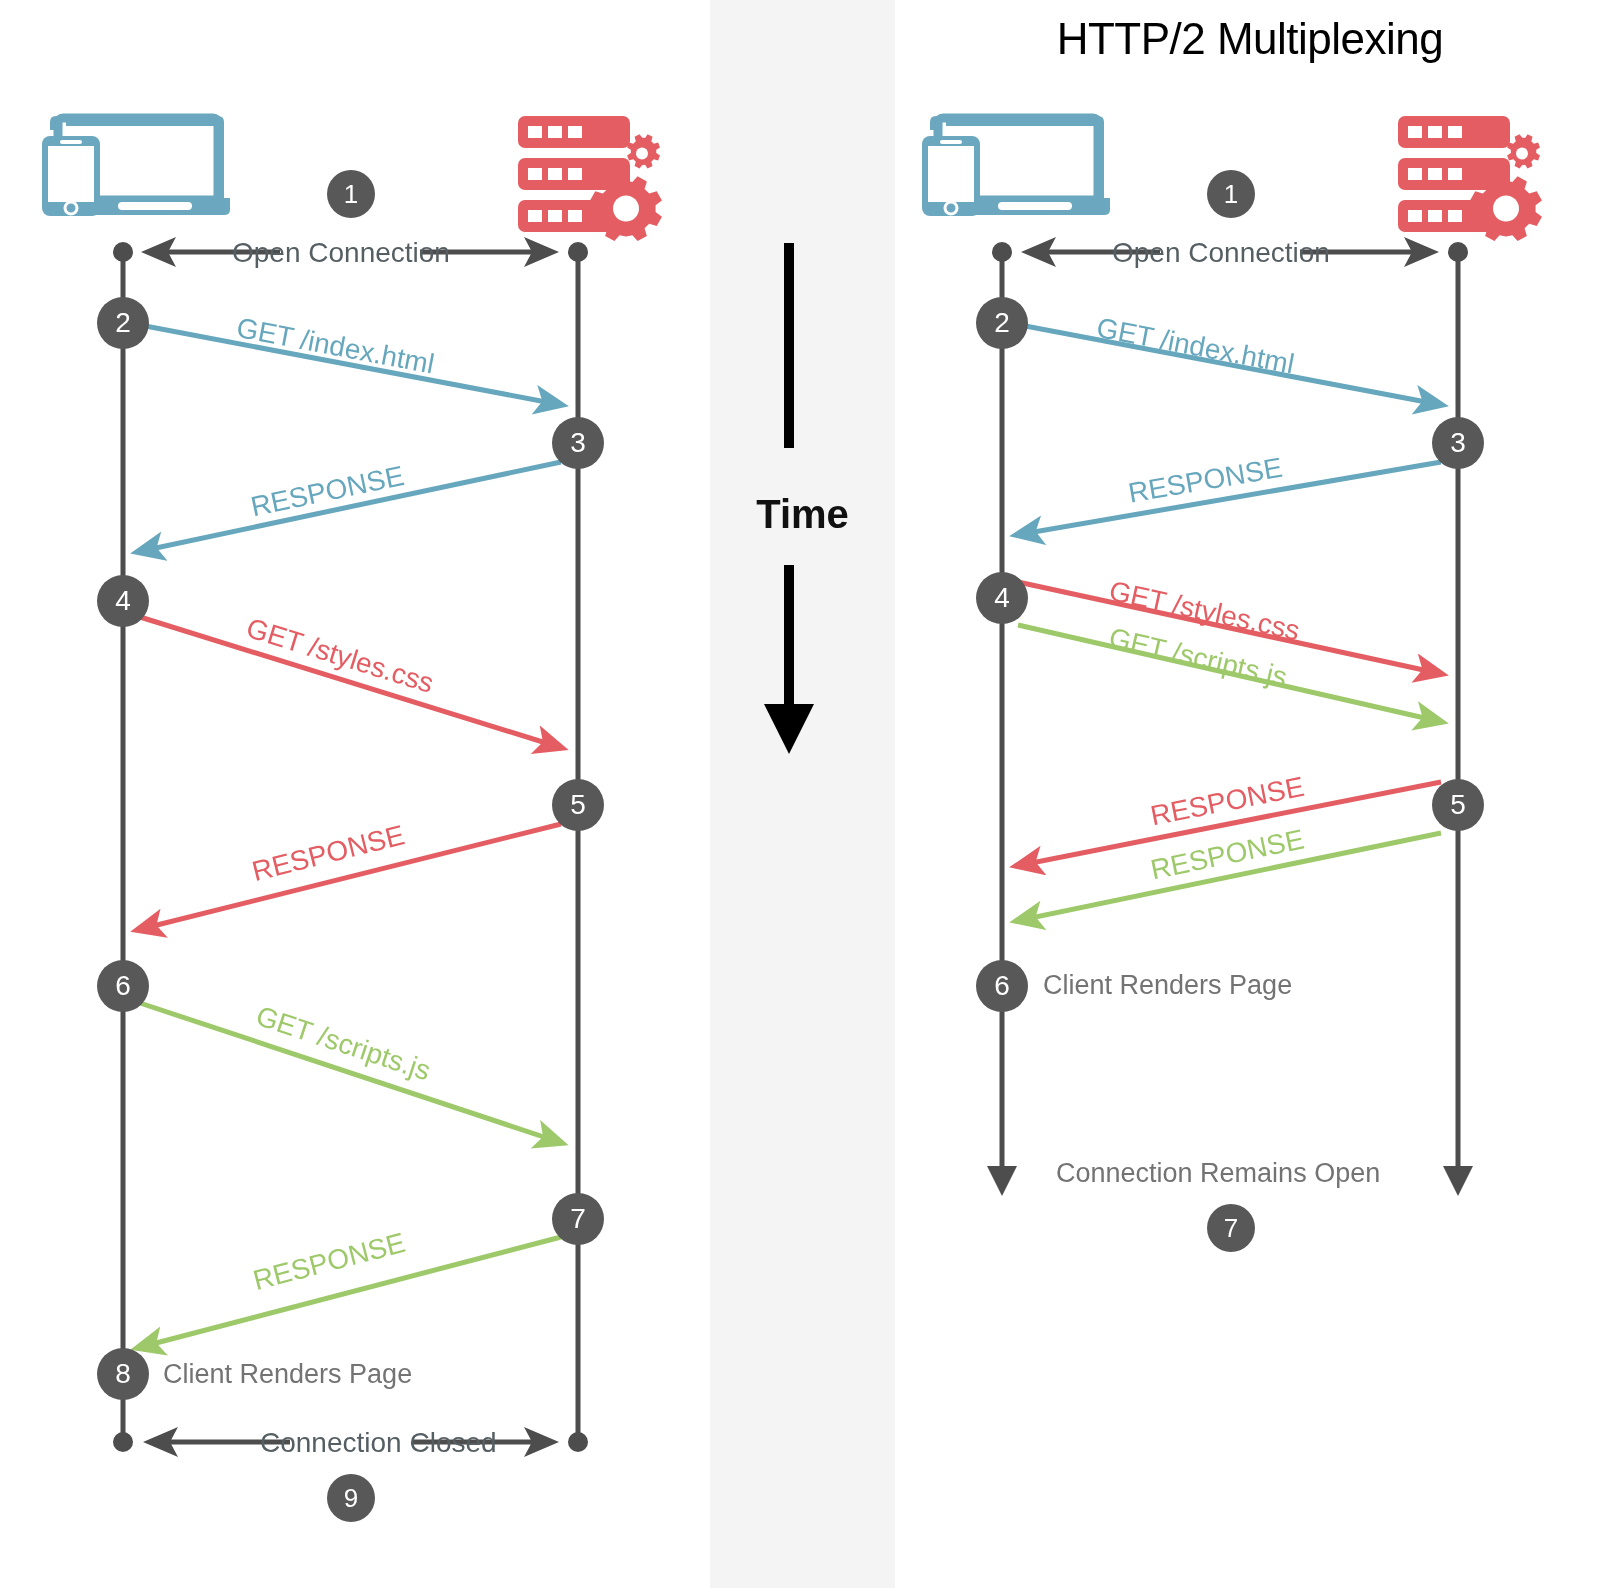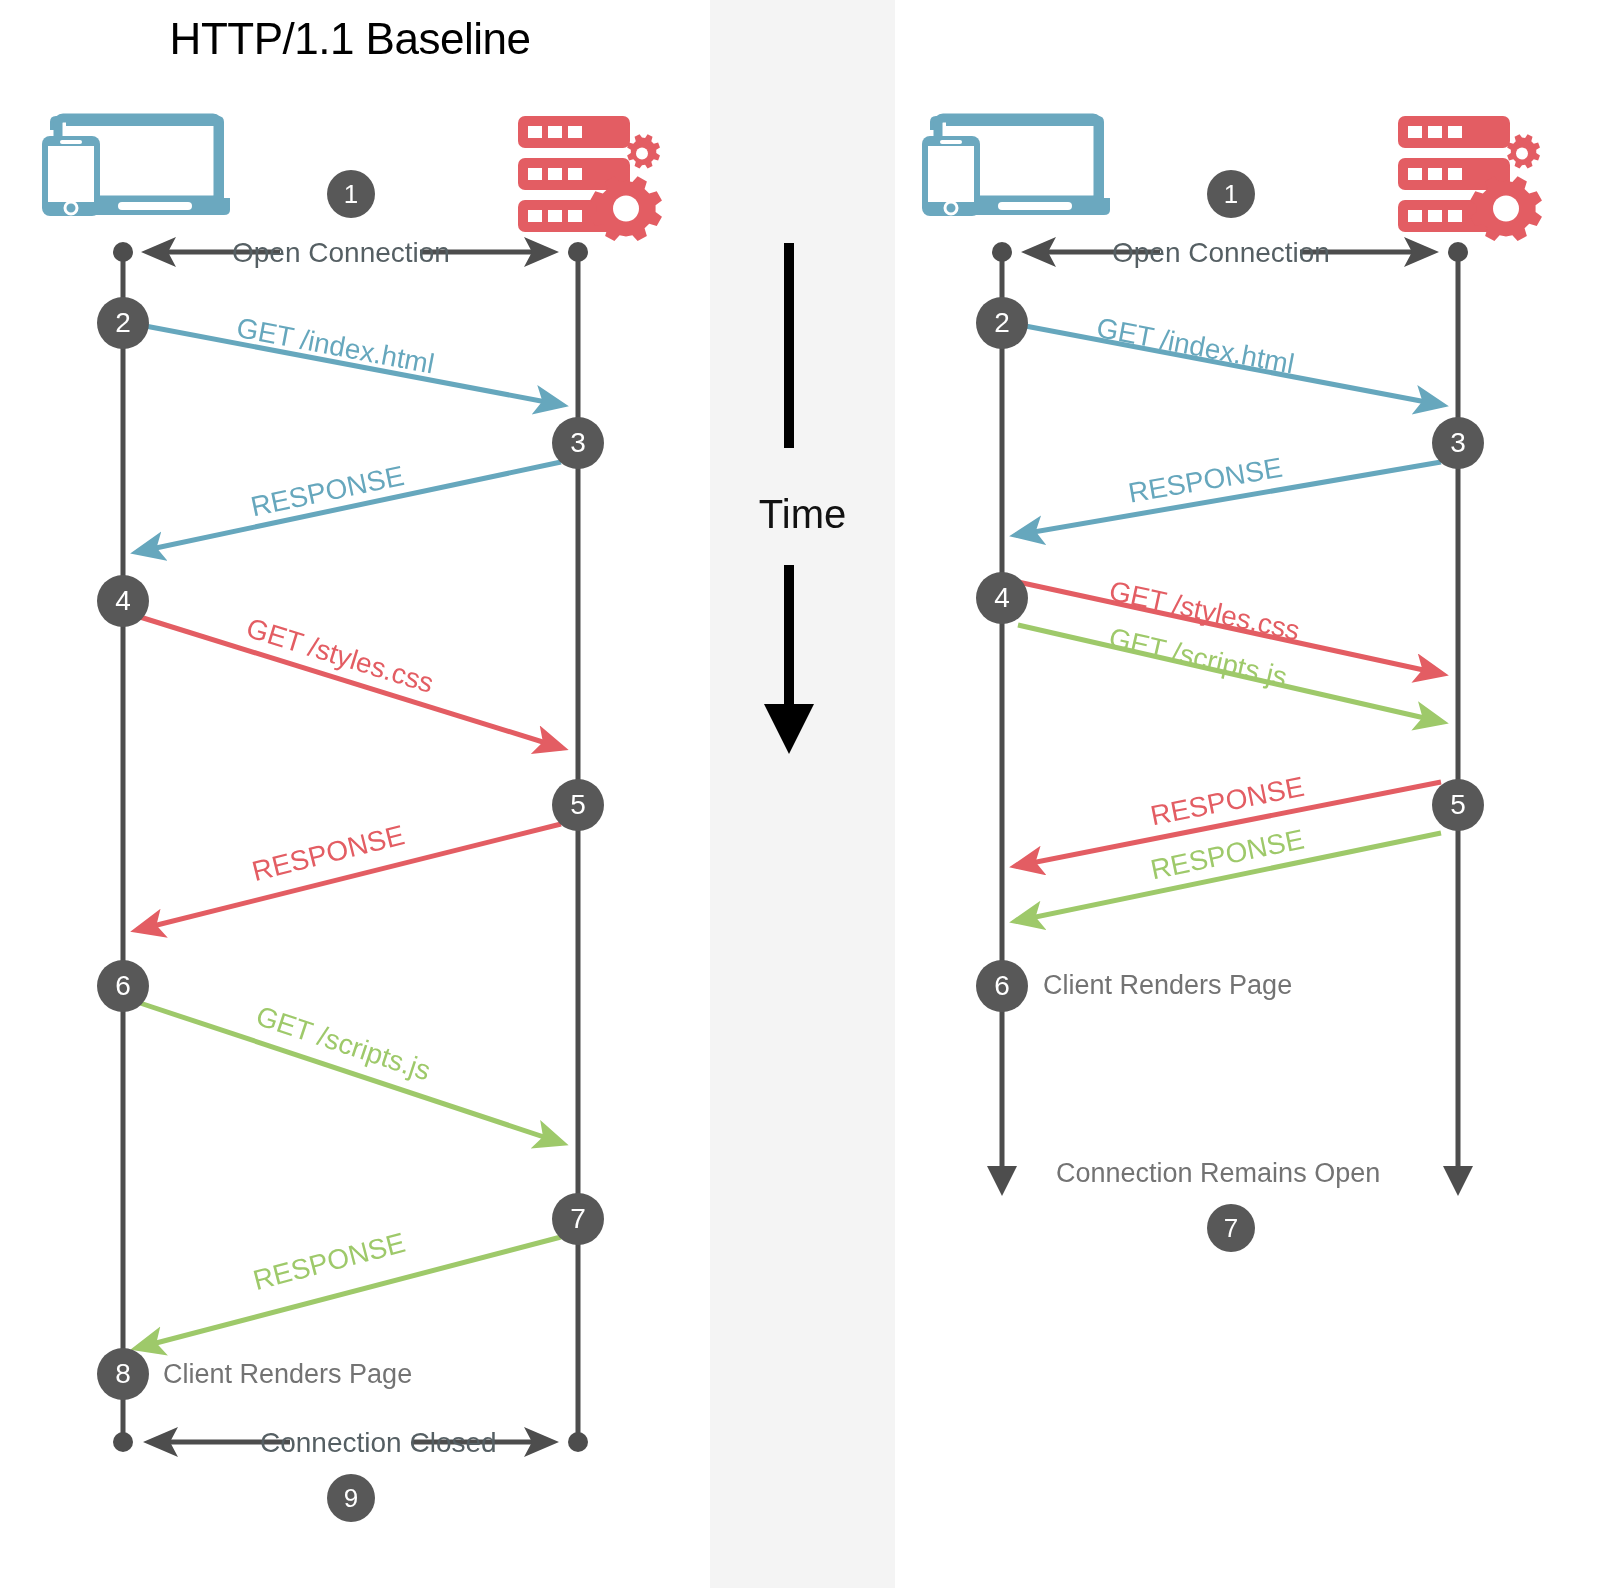--- a/index.html
+++ b/index.html
@@ -17,21 +17,21 @@
   .panel-title{
     position:absolute;text-align:center;
     font-size:44px;color:#000000;font-weight:400;
     font-family:"Liberation Sans", sans-serif;
     letter-spacing:-0.5px;white-space:nowrap;
   }
   #title-left{left:0;top:14px;width:700px;}
   #title-right{left:900px;top:14px;width:700px;}
   .time-label{
     position:absolute;left:710px;top:492px;width:185px;
-    text-align:center;font-size:40px;color:#111;font-weight:400;
+    text-align:center;font-size:40px;color:#111;font-weight:700;
   }
   .badge{
     position:absolute;border-radius:50%;background:#585858;
     color:#ffffff;display:flex;align-items:center;justify-content:center;
     font-size:27px;font-family:"Liberation Sans", sans-serif;
     line-height:1;
   }
   .badge.sm{width:48px;height:48px;margin-left:-24px;margin-top:-24px;font-size:26px;}
   .badge.std{width:52px;height:52px;margin-left:-26px;margin-top:-26px;font-size:28px;}
   .note{
@@ -190,21 +190,21 @@
     </g>
 
     <line x1="1020" y1="325" x2="1442" y2="405" stroke="#66a7bd" stroke-width="5" marker-end="url(#ah-blue)"></line>
     <line x1="1441" y1="462" x2="1016" y2="535" stroke="#66a7bd" stroke-width="5" marker-end="url(#ah-blue)"></line>
     <line x1="1018" y1="582" x2="1442" y2="674" stroke="#e35d63" stroke-width="5" marker-end="url(#ah-red)"></line>
     <line x1="1018" y1="625" x2="1442" y2="722" stroke="#9ec96a" stroke-width="5" marker-end="url(#ah-green)"></line>
     <line x1="1441" y1="782" x2="1016" y2="866" stroke="#e35d63" stroke-width="5" marker-end="url(#ah-red)"></line>
     <line x1="1441" y1="833" x2="1016" y2="921" stroke="#9ec96a" stroke-width="5" marker-end="url(#ah-green)"></line>
   </svg>
 
-  <div class="panel-title" id="title-left">HTTP/1.1 Baseline</div>
+  <div class="panel-title" id="title-right">HTTP/2 Multiplexing</div>
 
   <div class="time-label">Time</div>
 
   <div class="badge sm" style="left:351px;top:194px;">1</div>
   <div class="badge std" style="left:123px;top:323px;">2</div>
   <div class="badge std" style="left:578px;top:443px;">3</div>
   <div class="badge std" style="left:123px;top:601px;">4</div>
   <div class="badge std" style="left:578px;top:805px;">5</div>
   <div class="badge std" style="left:123px;top:986px;">6</div>
   <div class="badge std" style="left:578px;top:1219px;">7</div>

